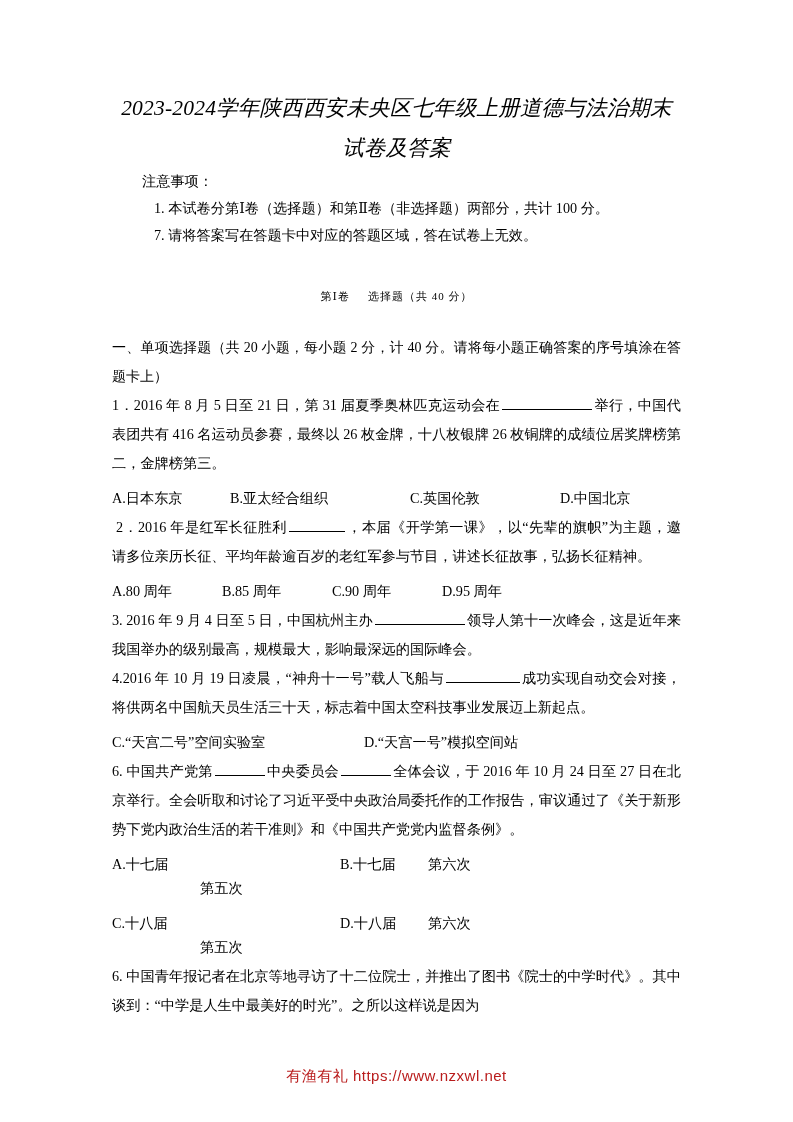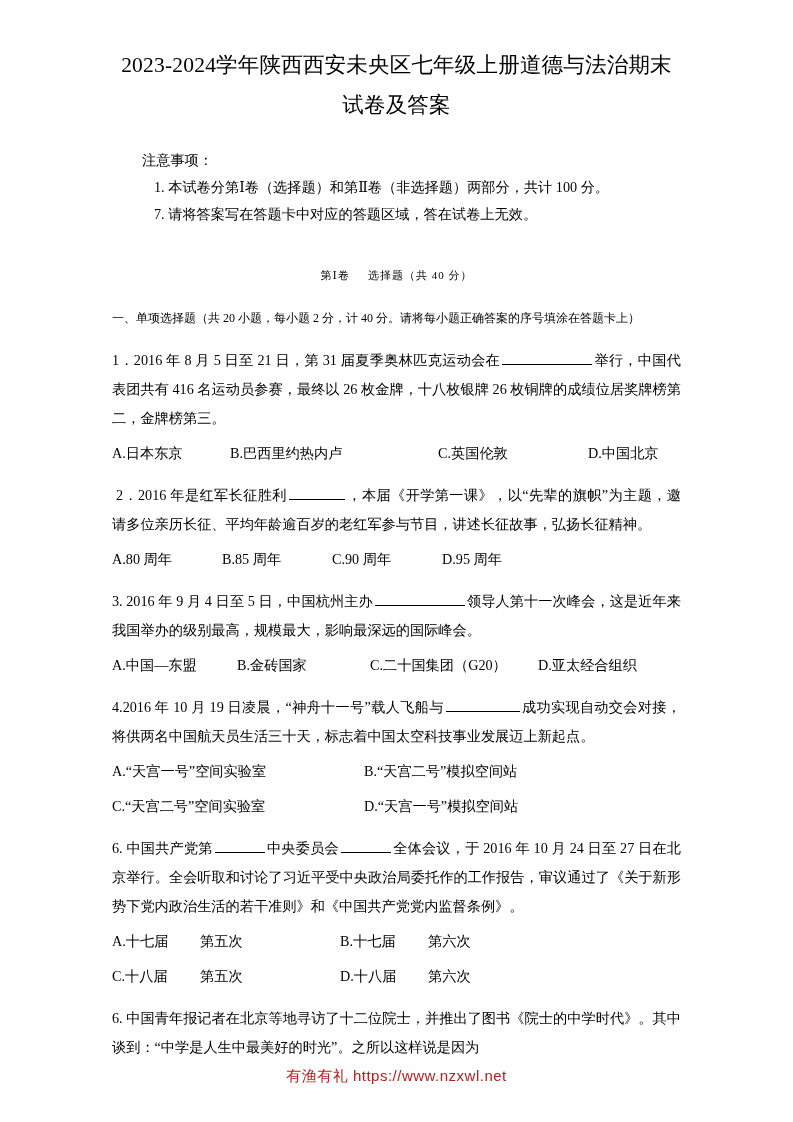--- a/index.html
+++ b/index.html
@@ -17,29 +17,29 @@
   }
   .page {
     position: relative;
     width: 793px;
     height: 1122px;
     box-sizing: border-box;
     padding: 0 112px;
   }
   .doc-title {
     margin: 0;
-    padding-top: 45px;
+    padding-top: 88px;
     font-size: 21.5px;
     line-height: 40px;
     text-align: center;
     font-weight: normal;
     letter-spacing: 0.2px;
+    font-style: italic;
   }
   .notes {
-    margin-top: 22px;
     padding-left: 30px;
     font-size: 14.2px;
     line-height: 27px;
   }
   .notes .note-line {
     white-space: nowrap;
   }
   .notes .note-head {
     margin-left: 0;
   }
@@ -51,27 +51,27 @@
     text-align: center;
     font-size: 11px;
     line-height: 26px;
     letter-spacing: 1px;
   }
   .section-head .gap {
     display: inline-block;
     width: 18px;
   }
   .block {
-    margin-top: 16px;
-    font-size: 12px;
+    margin-top: 24px;
+    font-size: 14px;
     line-height: 29px;
     text-align: justify;
   }
   .q {
-    margin-top: 13px;
+    margin-top: 0;
     font-size: 14.2px;
     line-height: 29px;
     text-align: justify;
   }
   .blank {
     display: inline-block;
     border-bottom: 1px solid #000;
     vertical-align: baseline;
     height: 14px;
     margin: 0 2px;
@@ -85,35 +85,35 @@
     font-size: 14.2px;
     line-height: 29px;
     display: flex;
   }
   .opt {
     white-space: nowrap;
   }
   
   .r1 .o1 { width: 118px; }
   .r1 .o2 { width: 180px; }
-  .r1 .o3 { width: 150px; margin-left: 28px; }
+  .r1 .o3 { width: 150px; }
 
   .r2 .o1 { width: 110px; }
   .r2 .o2 { width: 110px; }
   .r2 .o3 { width: 110px; }
 
   .r3 .o1 { width: 125px; }
   .r3 .o2 { width: 133px; }
   .r3 .o3 { width: 168px; }
 
   .r4 .o1 { width: 252px; }
   .r4 .o2 { width: 252px; }
 
   .r5 .o1 { width: 88px; }
-  .r5 .o2 { width: 140px; }
+  .r5 .o2 { width: 140px; margin-top: 24px; }
   .r5 .o3 { width: 88px; }
 
   .footer {
     position: absolute;
     left: 0;
     bottom: 36px;
     width: 100%;
     text-align: center;
     font-size: 15px;
     color: #b91c1c;
@@ -138,51 +138,41 @@
     <span>第Ⅰ卷</span><span class="gap"></span><span>选择题（共 40 分）</span>
   </div>
 
   <div class="block">一、单项选择题（共 20 小题，每小题 2 分，计 40 分。请将每小题正确答案的序号填涂在答题卡上）</div>
 
   <div class="q">
     <span>1．2016 年 8 月 5 日至 21 日，第 31 届夏季奥林匹克运动会在</span><span class="blank w90"></span><span>举行，中国代表团共有 416 名运动员参赛，最终以 26 枚金牌，十八枚银牌 26 枚铜牌的成绩位居奖牌榜第二，金牌榜第三。</span>
   </div>
   <div class="opts r1">
     <span class="opt o1">A.日本东京</span>
-    <span class="opt o2">B.巴西里约热内卢</span>
+    <span class="opt o2">B.亚太经合组织</span>
     <span class="opt o3">C.英国伦敦</span>
     <span class="opt o4">D.中国北京</span>
   </div>
 
   <div class="q">
     &nbsp;<span>2．2016 年是红军长征胜利</span><span class="blank w56"></span><span>，本届《开学第一课》，以“先辈的旗帜”为主题，邀请多位亲历长征、平均年龄逾百岁的老红军参与节目，讲述长征故事，弘扬长征精神。</span>
   </div>
   <div class="opts r2">
     <span class="opt o1">A.80 周年</span>
     <span class="opt o2">B.85 周年</span>
     <span class="opt o3">C.90 周年</span>
     <span class="opt o4">D.95 周年</span>
   </div>
 
   <div class="q">
     <span>3. 2016 年 9 月 4 日至 5 日，中国杭州主办</span><span class="blank w90"></span><span>领导人第十一次峰会，这是近年来我国举办的级别最高，规模最大，影响最深远的国际峰会。</span>
   </div>
-  <div class="opts r3">
-    <span class="opt o1">A.中国—东盟</span>
-    <span class="opt o2">B.金砖国家</span>
-    <span class="opt o3">C.二十国集团（G20）</span>
-    <span class="opt o4">D.亚太经合组织</span>
-  </div>
 
   <div class="q">
     <span>4.2016 年 10 月 19 日凌晨，“神舟十一号”载人飞船与</span><span class="blank w74"></span><span>成功实现自动交会对接，将供两名中国航天员生活三十天，标志着中国太空科技事业发展迈上新起点。</span>
-  </div>
-  <div class="opts r4">
-    <span class="opt o1">A.“天宫一号”空间实验室</span>
-    <span class="opt o2">B.“天宫二号”模拟空间站</span>
   </div>
   <div class="opts r4">
     <span class="opt o1">C.“天宫二号”空间实验室</span>
     <span class="opt o2">D.“天宫一号”模拟空间站</span>
   </div>
 
   <div class="q">
     <span>6. 中国共产党第</span><span class="blank w50"></span><span>中央委员会</span><span class="blank w50"></span><span>全体会议，于 2016 年 10 月 24 日至 27 日在北京举行。全会听取和讨论了习近平受中央政治局委托作的工作报告，审议通过了《关于新形势下党内政治生活的若干准则》和《中国共产党党内监督条例》。</span>
   </div>
   <div class="opts r5">

